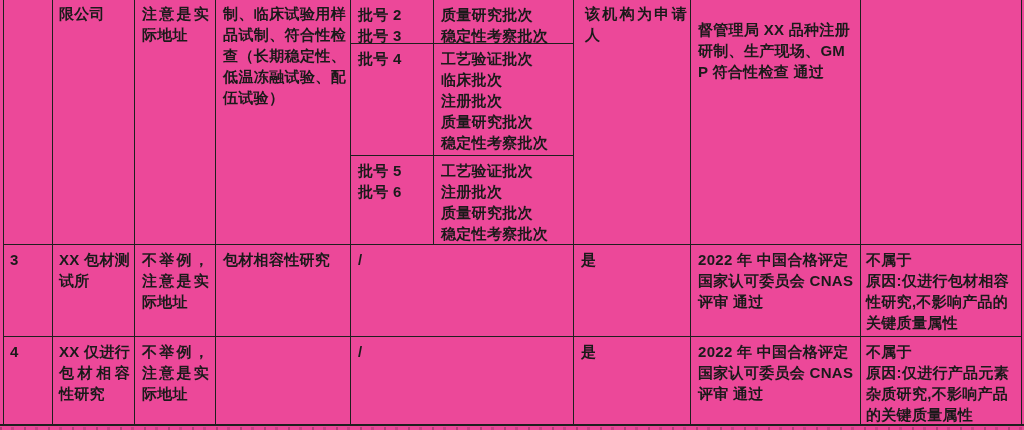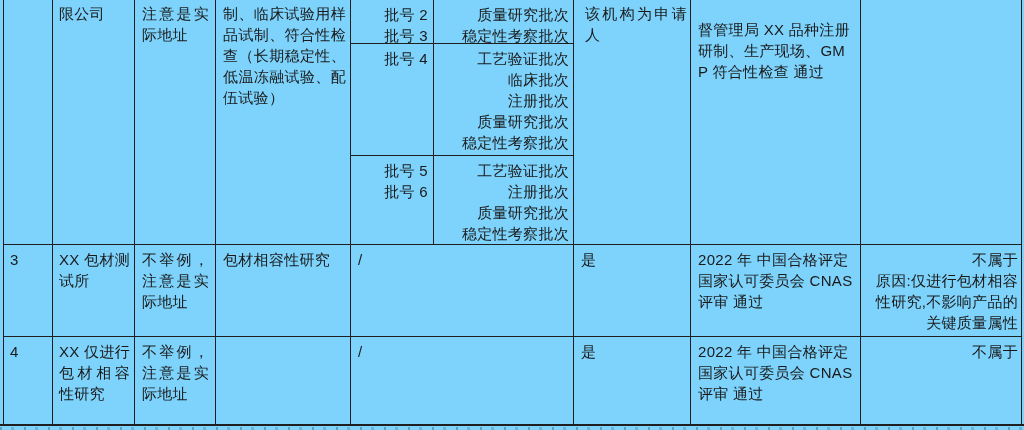--- a/index.html
+++ b/index.html
@@ -1,32 +1,32 @@
 <!DOCTYPE html>
 <html><head>
 <meta charset="utf-8">
 <style>
   html,body { margin:0; padding:0; background:#ffffff; }
   .page {
     position:relative;
     width:1024px; height:430px;
-    background:#7dd3fc;
+    background:#ec4899;
     font-family:"Liberation Sans", sans-serif;
     font-size:15px;
     line-height:21px;
     color:#1a1a1a;
-    font-weight:400;
+    font-weight:700;
     overflow:hidden;
   }
   .vl { position:absolute; width:1px; background:#1f1f1f; }
   .hl { position:absolute; height:1px; background:#1f1f1f; }
   .hl.thick { height:2px; }
   .cell { position:absolute; letter-spacing:0.3px; word-break:break-all; }
   .j { text-align:justify; text-justify:inter-ideograph; }
-  .ln { display:block;text-align:right; }
+  .ln { display:block; }
   .crop-specks {
     position:absolute; left:0; top:427px; width:1024px; height:3px;
     background:repeating-linear-gradient(90deg,
       rgba(45,45,45,0.55) 0 2px, transparent 2px 11px,
       rgba(45,45,45,0.35) 11px 14px, transparent 14px 24px);
     opacity:0.55;
   }
 </style>
 </head>
 <body>
@@ -102,15 +102,16 @@
     </div>
 
   <div class="cell" style="left:10px;top:341px;width:30px">4</div>
   <div class="cell j" style="left:59px;top:341px;width:71px">XX 仅进行包材相容性研究</div>
   <div class="cell j" style="left:142px;top:341px;width:67px">不举例，注意是实际地址</div>
   <div class="cell" style="left:358px;top:341px;width:60px">/</div>
   <div class="cell" style="left:581px;top:341px;width:102px">是</div>
   <div class="cell" style="left:698px;top:341px;width:156px">2022 年 中国合格评定国家认可委员会 CNAS 评审 通过</div>
   <div class="cell" style="left:866px;top:341px;width:152px">
       <div class="ln">不属于</div>
+      <div class="ln">原因:仅进行产品元素杂质研究,不影响产品的关键质量属性</div>
     </div>
 
 </div>
 
 </body></html>

